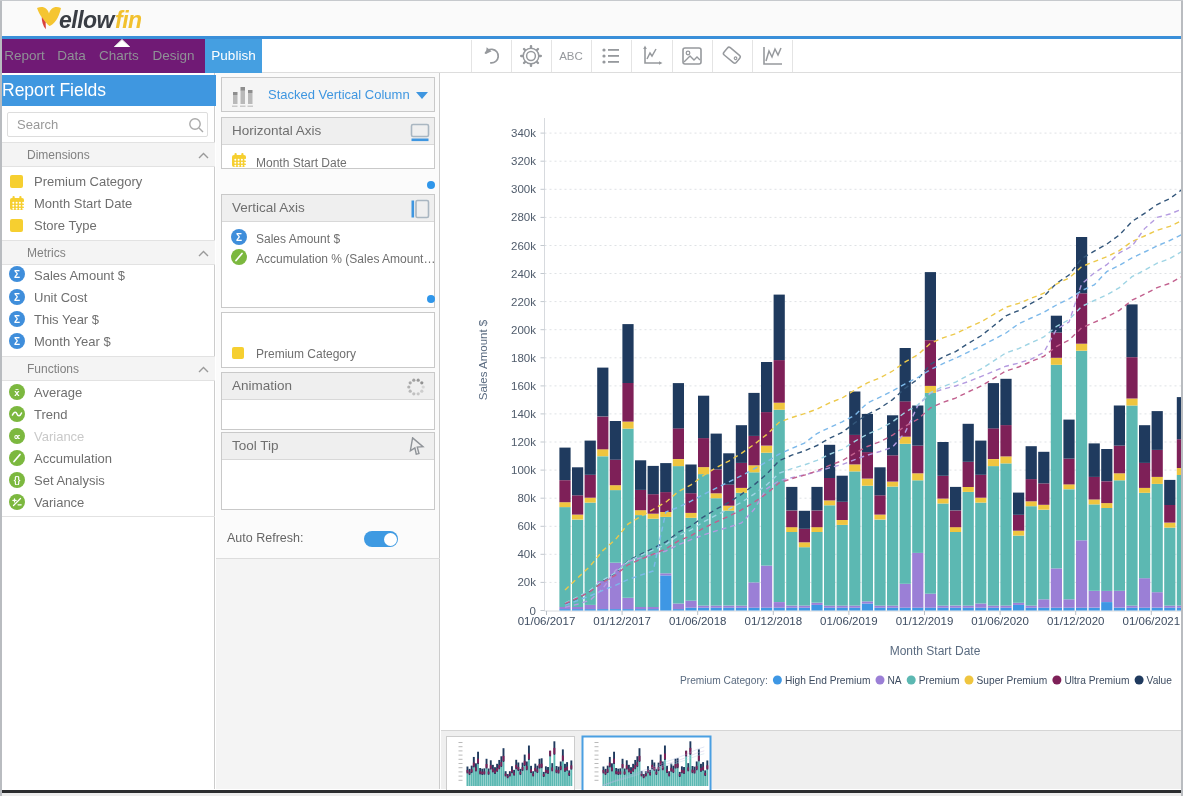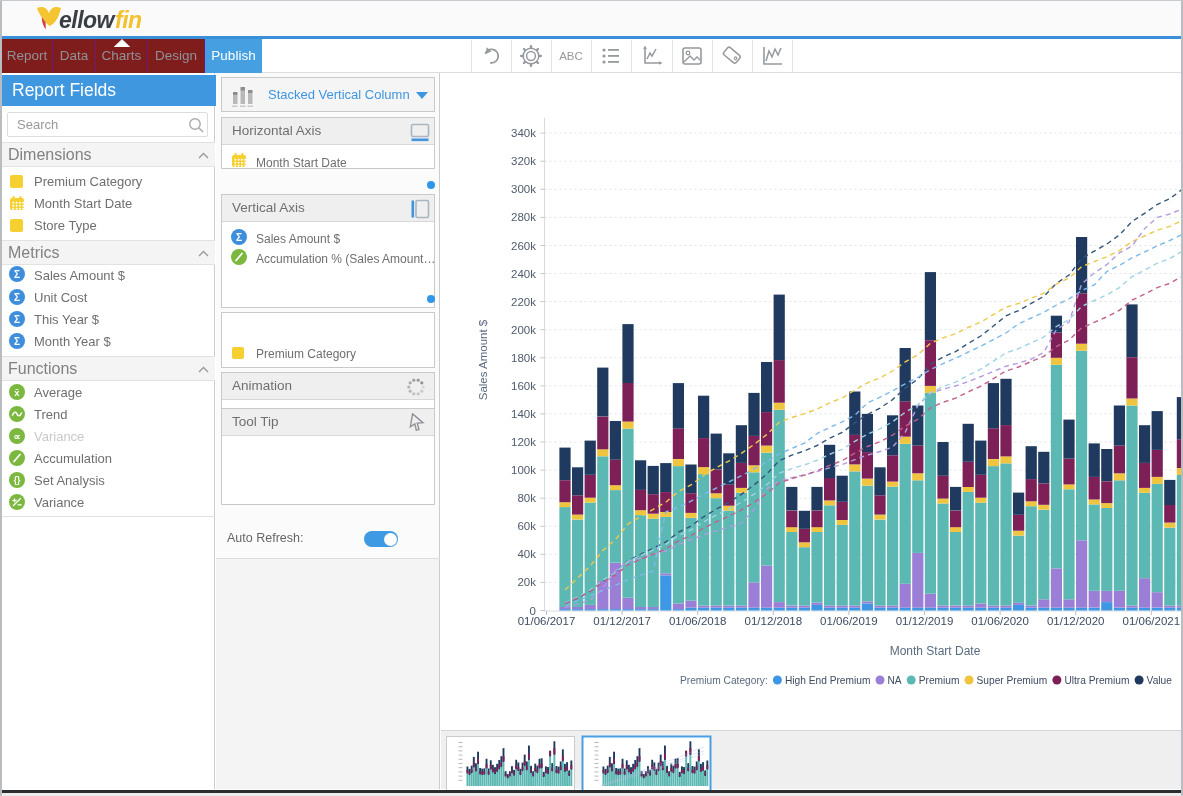--- a/index.html
+++ b/index.html
@@ -1,23 +1,23 @@
 <!DOCTYPE html>
 <html><head><meta charset="utf-8"><style>
 * { margin:0; padding:0; box-sizing:border-box; }
 html,body { width:1183px; height:796px; overflow:hidden; background:#fff;
   font-family:"Liberation Sans", sans-serif; position:relative; }
 .abs { position:absolute; }
 .tcell { position:absolute; top:40px; height:32px; width:0; border-left:1px solid #e4e4e4; }
 .ticon { position:absolute; top:43px; }
 .tab { position:absolute; top:38.5px; height:34.3px; line-height:34.3px; text-align:center;
-  color:#8f9296; font-size:13.5px; background:#7f1d1d; border-right:1px solid #701a75; }
+  color:#8f9296; font-size:13.5px; background:#701a75; border-right:6px solid #701a75; }
 .shead { position:absolute; left:2px; width:213px; height:25px; background:#f4f4f4;
   border-top:1px solid #e2e2e2; border-bottom:1px solid #e2e2e2; color:#818181;
-  font-size:16px; line-height:24px; padding-left:6px; }
+  font-size:12px; line-height:24px; padding-left:25px; }
 .sitem { position:absolute; left:34px; font-size:13px; color:#6f6f6f; }
 .pbox { position:absolute; left:221px; width:214px; background:#fff; border:1px solid #c9c9c9; }
 .phead { height:27px; background:#efefef; border-bottom:1px solid #d8d8d8; color:#6f6f6f;
   font-size:13.5px; line-height:26px; padding-left:10px; position:relative; }
 .bdot { position:absolute; width:8px; height:8px; border-radius:50%; background:#2f96ea; }
 </style></head><body>
 
 <div class="abs" style="left:0;top:0;width:1183px;height:36px;background:#fafafa"></div>
 <svg class="abs" style="left:36px;top:4px" width="130" height="32" viewBox="0 0 130 32">
   <path d="M1 4 C7 1.5 11.5 4 13 9.5 C14.5 4 19 1.5 25 4 C23 14 18 20.5 13.5 22 C9 18 3.5 11.5 1 4 Z" fill="#f5c531"></path>
@@ -88,21 +88,21 @@
       <circle cx="17.8" cy="12.2" r="1.3" fill="none" stroke="#96999d" stroke-width="1.1"></circle>
     </g>
   </svg>
 <svg class="ticon" style="left:759.1px" width="26" height="26" viewBox="0 0 26 26">
     <path d="M5 4 L5 21 L23 21" fill="none" stroke="#96999d" stroke-width="1.6"></path>
     <path d="M7 18 L10 8 L13 14 L16 6 L19 12 L22 5" fill="none" stroke="#96999d" stroke-width="1.5"></path>
   </svg>
 <div class="tcell" style="left:792.2px"></div>
 
 <div class="abs" style="left:2px;top:73.3px;width:213px;height:716px;background:#fff;border-right:1px solid #ccc"></div>
-<div class="abs" style="left:2px;top:74.8px;width:214px;height:31px;background:#3f97e0;color:#fff;font-size:17.5px;line-height:31px;padding-left:10px">Report Fields</div>
+<div class="abs" style="left:2px;top:74.8px;width:214px;height:31px;background:#3f97e0;color:#fff;font-size:17.5px;line-height:31px;">Report Fields</div>
 <div class="abs" style="left:7px;top:112px;width:201px;height:25px;background:#fff;border:1px solid #ddd;border-radius:2px;font-size:13px;color:#999;line-height:24px;padding-left:9px">Search</div>
 <svg class="abs" style="left:188px;top:117px" width="16" height="16">
     <circle cx="7" cy="7" r="5.2" fill="none" stroke="#aaa" stroke-width="1.4"></circle>
     <line x1="11" y1="11" x2="15" y2="15" stroke="#aaa" stroke-width="1.4"></line>
   </svg>
 
 <div class="shead" style="top:142px">Dimensions</div>
 <svg style="position:absolute;left:198px;top:152px" width="11" height="7">
     <path d="M1 6 L5.5 1.5 L10 6" stroke="#9a9a9a" stroke-width="1.4" fill="none"></path>
   </svg>
@@ -280,21 +280,21 @@
         <circle cx="5.2" cy="15.2" r="1.6" fill="#8a8a8a" opacity="0.55"></circle>
         <circle cx="3.8" cy="11.0" r="1.6" fill="#8a8a8a" opacity="0.62"></circle>
         <circle cx="5.2" cy="6.8" r="1.6" fill="#8a8a8a" opacity="0.70"></circle>
         <circle cx="8.8" cy="4.2" r="1.6" fill="#8a8a8a" opacity="0.78"></circle>
         <circle cx="13.2" cy="4.2" r="1.6" fill="#8a8a8a" opacity="0.85"></circle>
         <circle cx="16.8" cy="6.8" r="1.6" fill="#8a8a8a" opacity="0.92"></circle>
       </svg>
   </div>
 </div>
 
-<div class="pbox" style="top:408px;height:97px">
+<div class="pbox" style="top:432px;height:78px">
   <div class="phead">Tool Tip
     <svg style="position:absolute;right:8px;top:4px" width="18" height="19">
         <path d="M3 2 L15 8.5 L9.5 10 L12.5 16 L10 17.2 L7.3 11.2 L3.5 15 Z" fill="none" stroke="#8f9398" stroke-width="1.4" transform="rotate(12 9 9)"></path>
       </svg>
   </div>
 </div>
 
 <div class="abs" style="left:227px;top:531px;font-size:12.5px;color:#666">Auto Refresh:</div>
 <div class="abs" style="left:364px;top:531px;width:34px;height:16px;border-radius:8px;background:#3e9ae2"></div>
 <div class="abs" style="left:384px;top:532.5px;width:13px;height:13px;border-radius:50%;background:#fff"></div>

